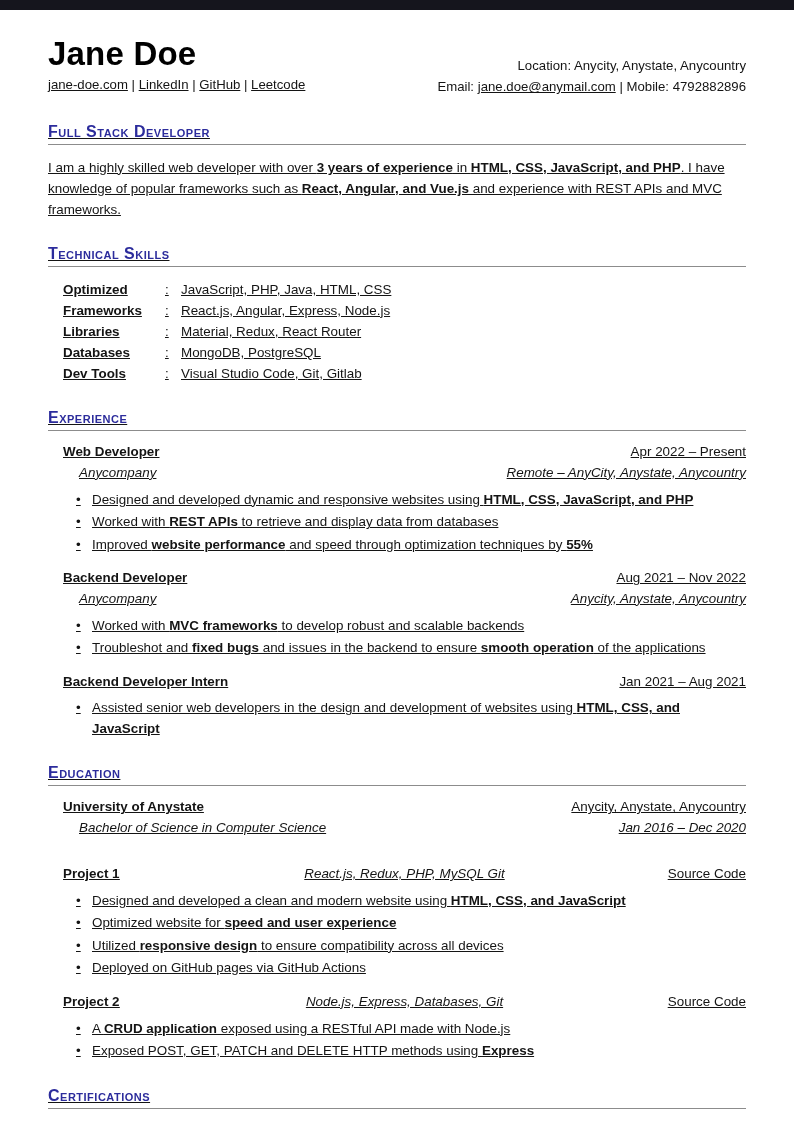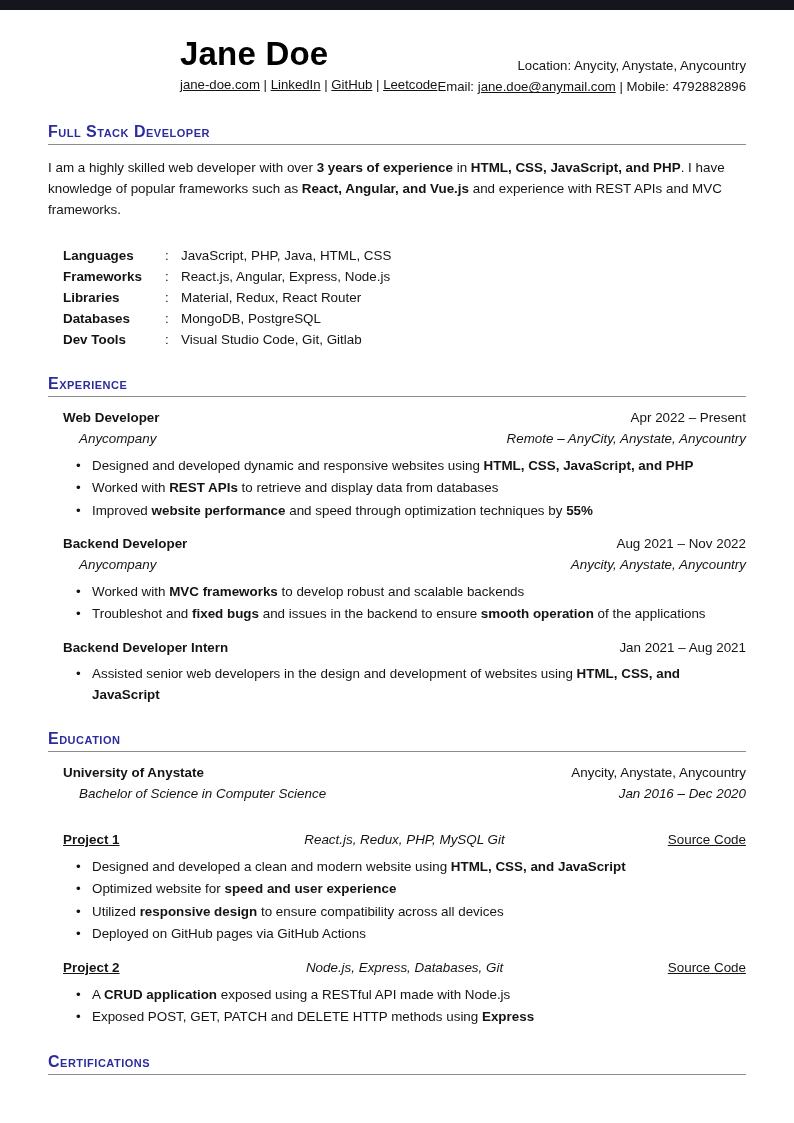--- a/index.html
+++ b/index.html
@@ -2,28 +2,28 @@
 <html style="--accent: #2c2c9c; --topbar: #15151d; --rule: #8c8c8c;"><head>
 <meta charset="utf-8">
 <style>
   * { margin:0; padding:0; box-sizing:border-box; }
   html, body { background:#ffffff; }
   body { font-family:"Liberation Sans", sans-serif; color:#141414; }
   .page { width:794px; height:1123px; background:#ffffff; overflow:hidden; position:relative; margin:0 auto; }
   .top-bar { height:10px; width:100%; background:var(--topbar, #15151d); }
   .content { padding:26px 48px 0 48px; }
 
-  .header { display:flex; justify-content:flex-end; align-items:flex-start; }
+  .header { display:flex; justify-content:space-between; align-items:flex-start; }
   .name { font-size:33px; font-weight:700; line-height:1.12; color:#000; letter-spacing:0.2px; }
   .links-row { margin-top:4px; font-size:13.2px; }
   a { color:inherit; text-decoration:underline; cursor:pointer; }
   .sep { text-decoration:none; }
   .header-right { text-align:right; font-size:13.2px; line-height:1.62; padding-top:19px; }
 
-  section { margin-top:25px; }
+  section { margin-top:25px;text-decoration:underline; }
   .sec-title { font-size:16px; font-variant:small-caps; font-weight:600; letter-spacing:0.5px;
                color:var(--accent, #2c2c9c); padding-bottom:3px;
                border-bottom:1px solid var(--rule, #8c8c8c); }
 
   .summary { margin-top:12px; font-size:13.4px; line-height:1.57; }
   .b { font-weight:700; }
   .em { font-style:italic;margin-left:16px; }
 
   .skills { margin:12px 0 0 15px; font-size:13.4px; }
   .skill-row { display:flex; line-height:1.57; }
@@ -61,23 +61,24 @@
         <div id="contact-line"><span>Email: </span><a>jane.doe@anymail.com</a><span> | Mobile: 4792882896</span></div>
       </div>
     </header>
 
     <section>
       <h2 class="sec-title">Full Stack Developer</h2>
       <p class="summary" id="summary-paragraph"><span>I am a highly skilled web developer with over </span><span class="b">3 years of experience</span><span> in </span><span class="b">HTML, CSS, JavaScript, and PHP</span><span>. I have knowledge of popular frameworks such as </span><span class="b">React, Angular, and Vue.js</span><span> and experience with REST APIs and MVC frameworks.</span></p>
     </section>
 
     <section>
+      <h2 class="sec-title">Technical Skills</h2>
       <div class="skills" id="skills-table">
           <div class="skill-row">
-            <div class="skill-label">Languages</div>
+            <div class="skill-label">Optimized</div>
             <div class="skill-sep">:</div>
             <div class="skill-value">JavaScript, PHP, Java, HTML, CSS</div>
           </div>
           <div class="skill-row">
             <div class="skill-label">Frameworks</div>
             <div class="skill-sep">:</div>
             <div class="skill-value">React.js, Angular, Express, Node.js</div>
           </div>
           <div class="skill-row">
             <div class="skill-label">Libraries</div>

